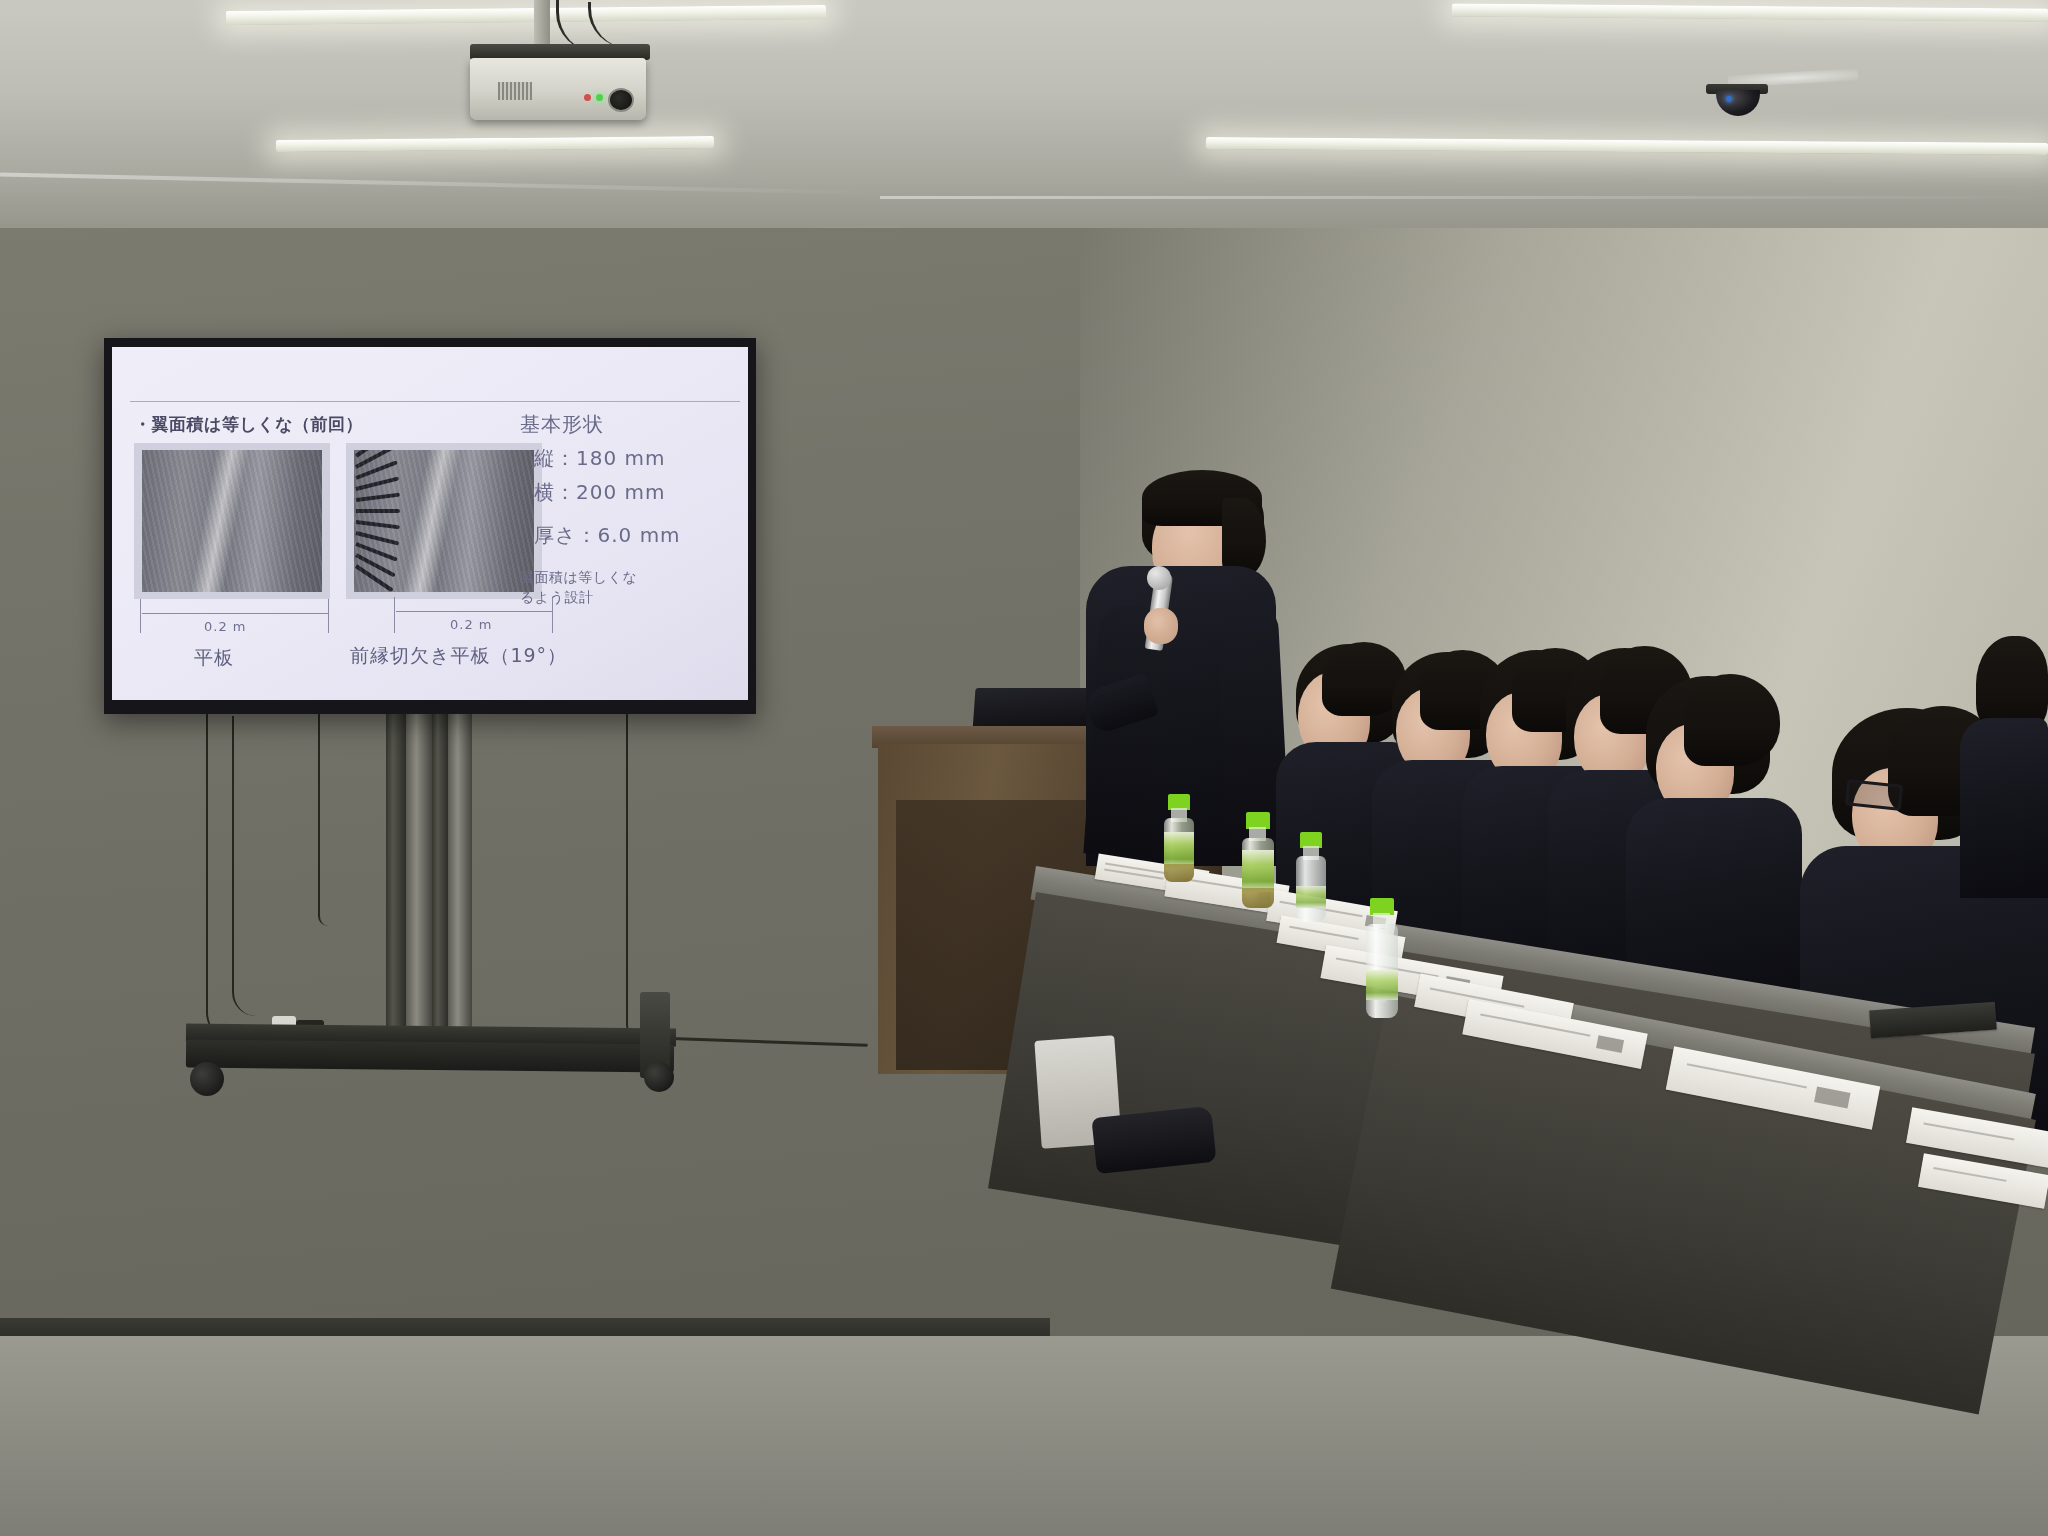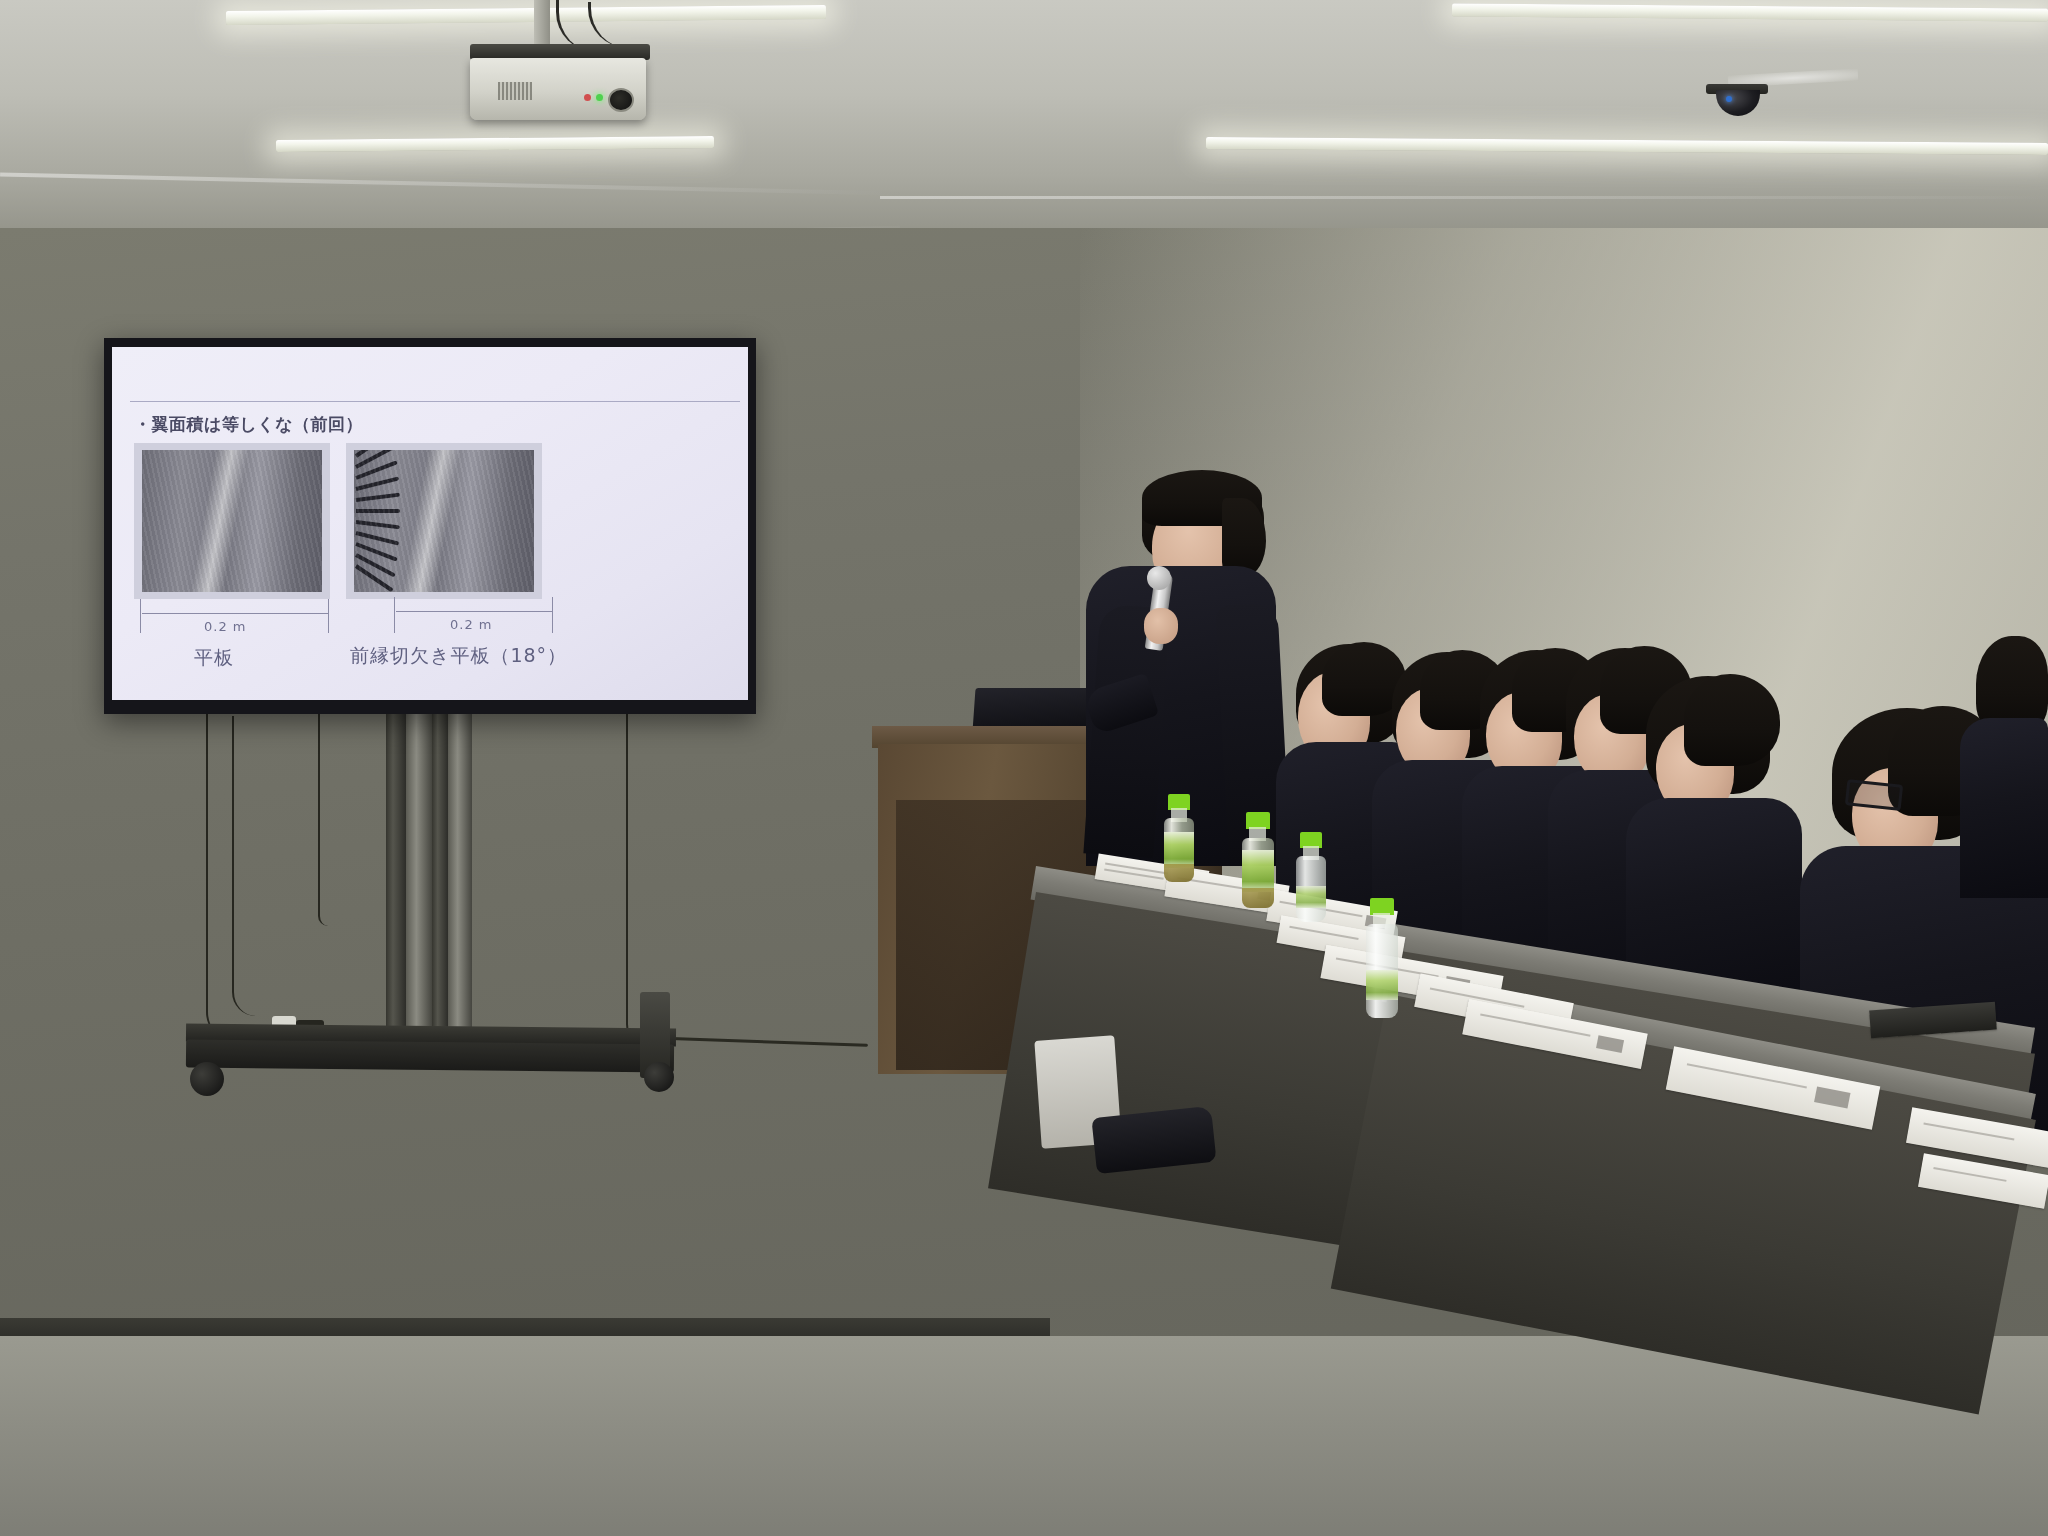--- a/index.html
+++ b/index.html
@@ -404,22 +404,30 @@
             <span style="top:90px;width:44px;transform:rotate(21deg)"></span>
             <span style="top:101px;width:44px;transform:rotate(28deg)"></span>
             <span style="top:112px;width:44px;transform:rotate(34deg)"></span>
           </div>
         </div>
       </div>
       <div class="dim-tick" style="left:282px;top:250px;height:36px;"></div>
       <div class="dim-tick" style="left:440px;top:250px;height:36px;"></div>
       <div class="dim-line" style="left:284px;top:264px;width:156px;"></div>
       <div class="dim-label" style="left:338px;top:270px;">0.2 m</div>
-      <div class="photo-caption" style="left:238px;top:296px;">前縁切欠き平板（18°）</div>
-
+      <div class="photo-caption" style="left:238px;top:296px;">前縁切欠き平板（19°）</div>
+
+      <div class="specs">
+        <div class="spec-head">基本形状</div>
+        <div class="spec-line">縦：180 mm</div>
+        <div class="spec-line">横：200 mm</div>
+        <div class="spec-line" style="margin-top:16px;">厚さ：6.0 mm</div>
+        <div class="spec-note">翼面積は等しくな</div>
+        <div class="spec-note" style="margin-top:0;">るよう設計</div>
+      </div>
 
     </div>
   </div>
 
   <div class="laptop-lid"></div>
   <div class="laptop-hinge"></div>
   <div class="podium-top"></div>
   <div class="podium-body"></div>
   <div class="podium-panel"></div>
   <div class="podium-side"></div>

